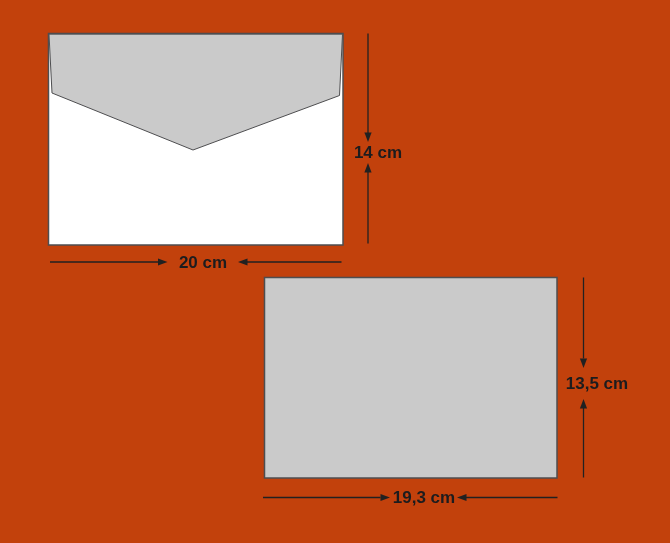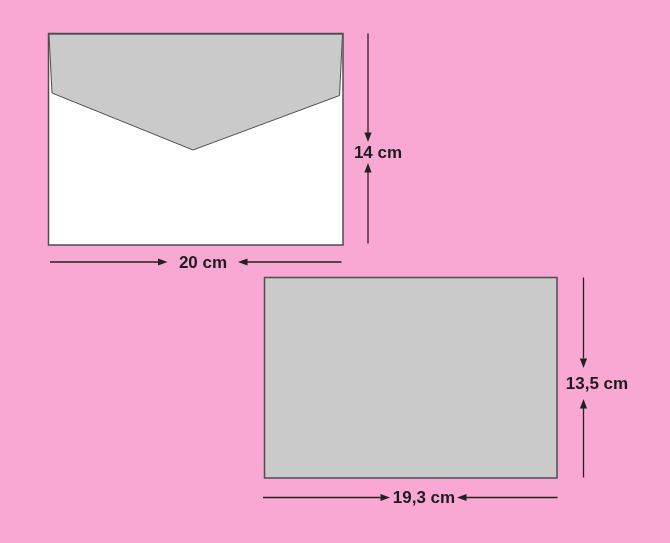--- a/index.html
+++ b/index.html
@@ -4,21 +4,21 @@
 <style>
   html, body {
     margin: 0;
     padding: 0;
     background: #ffffff;
   }
   .canvas {
     position: relative;
     width: 670px;
     height: 543px;
-    background: #f9a8d4;
+    background: #c2410c;
     overflow: hidden;
     text-decoration: underline;
   }
   svg {
     display: block;
   }
   svg text {
     font-family: "Liberation Sans", "DejaVu Sans", sans-serif;
     font-weight: 700;
     font-size: 17px;

